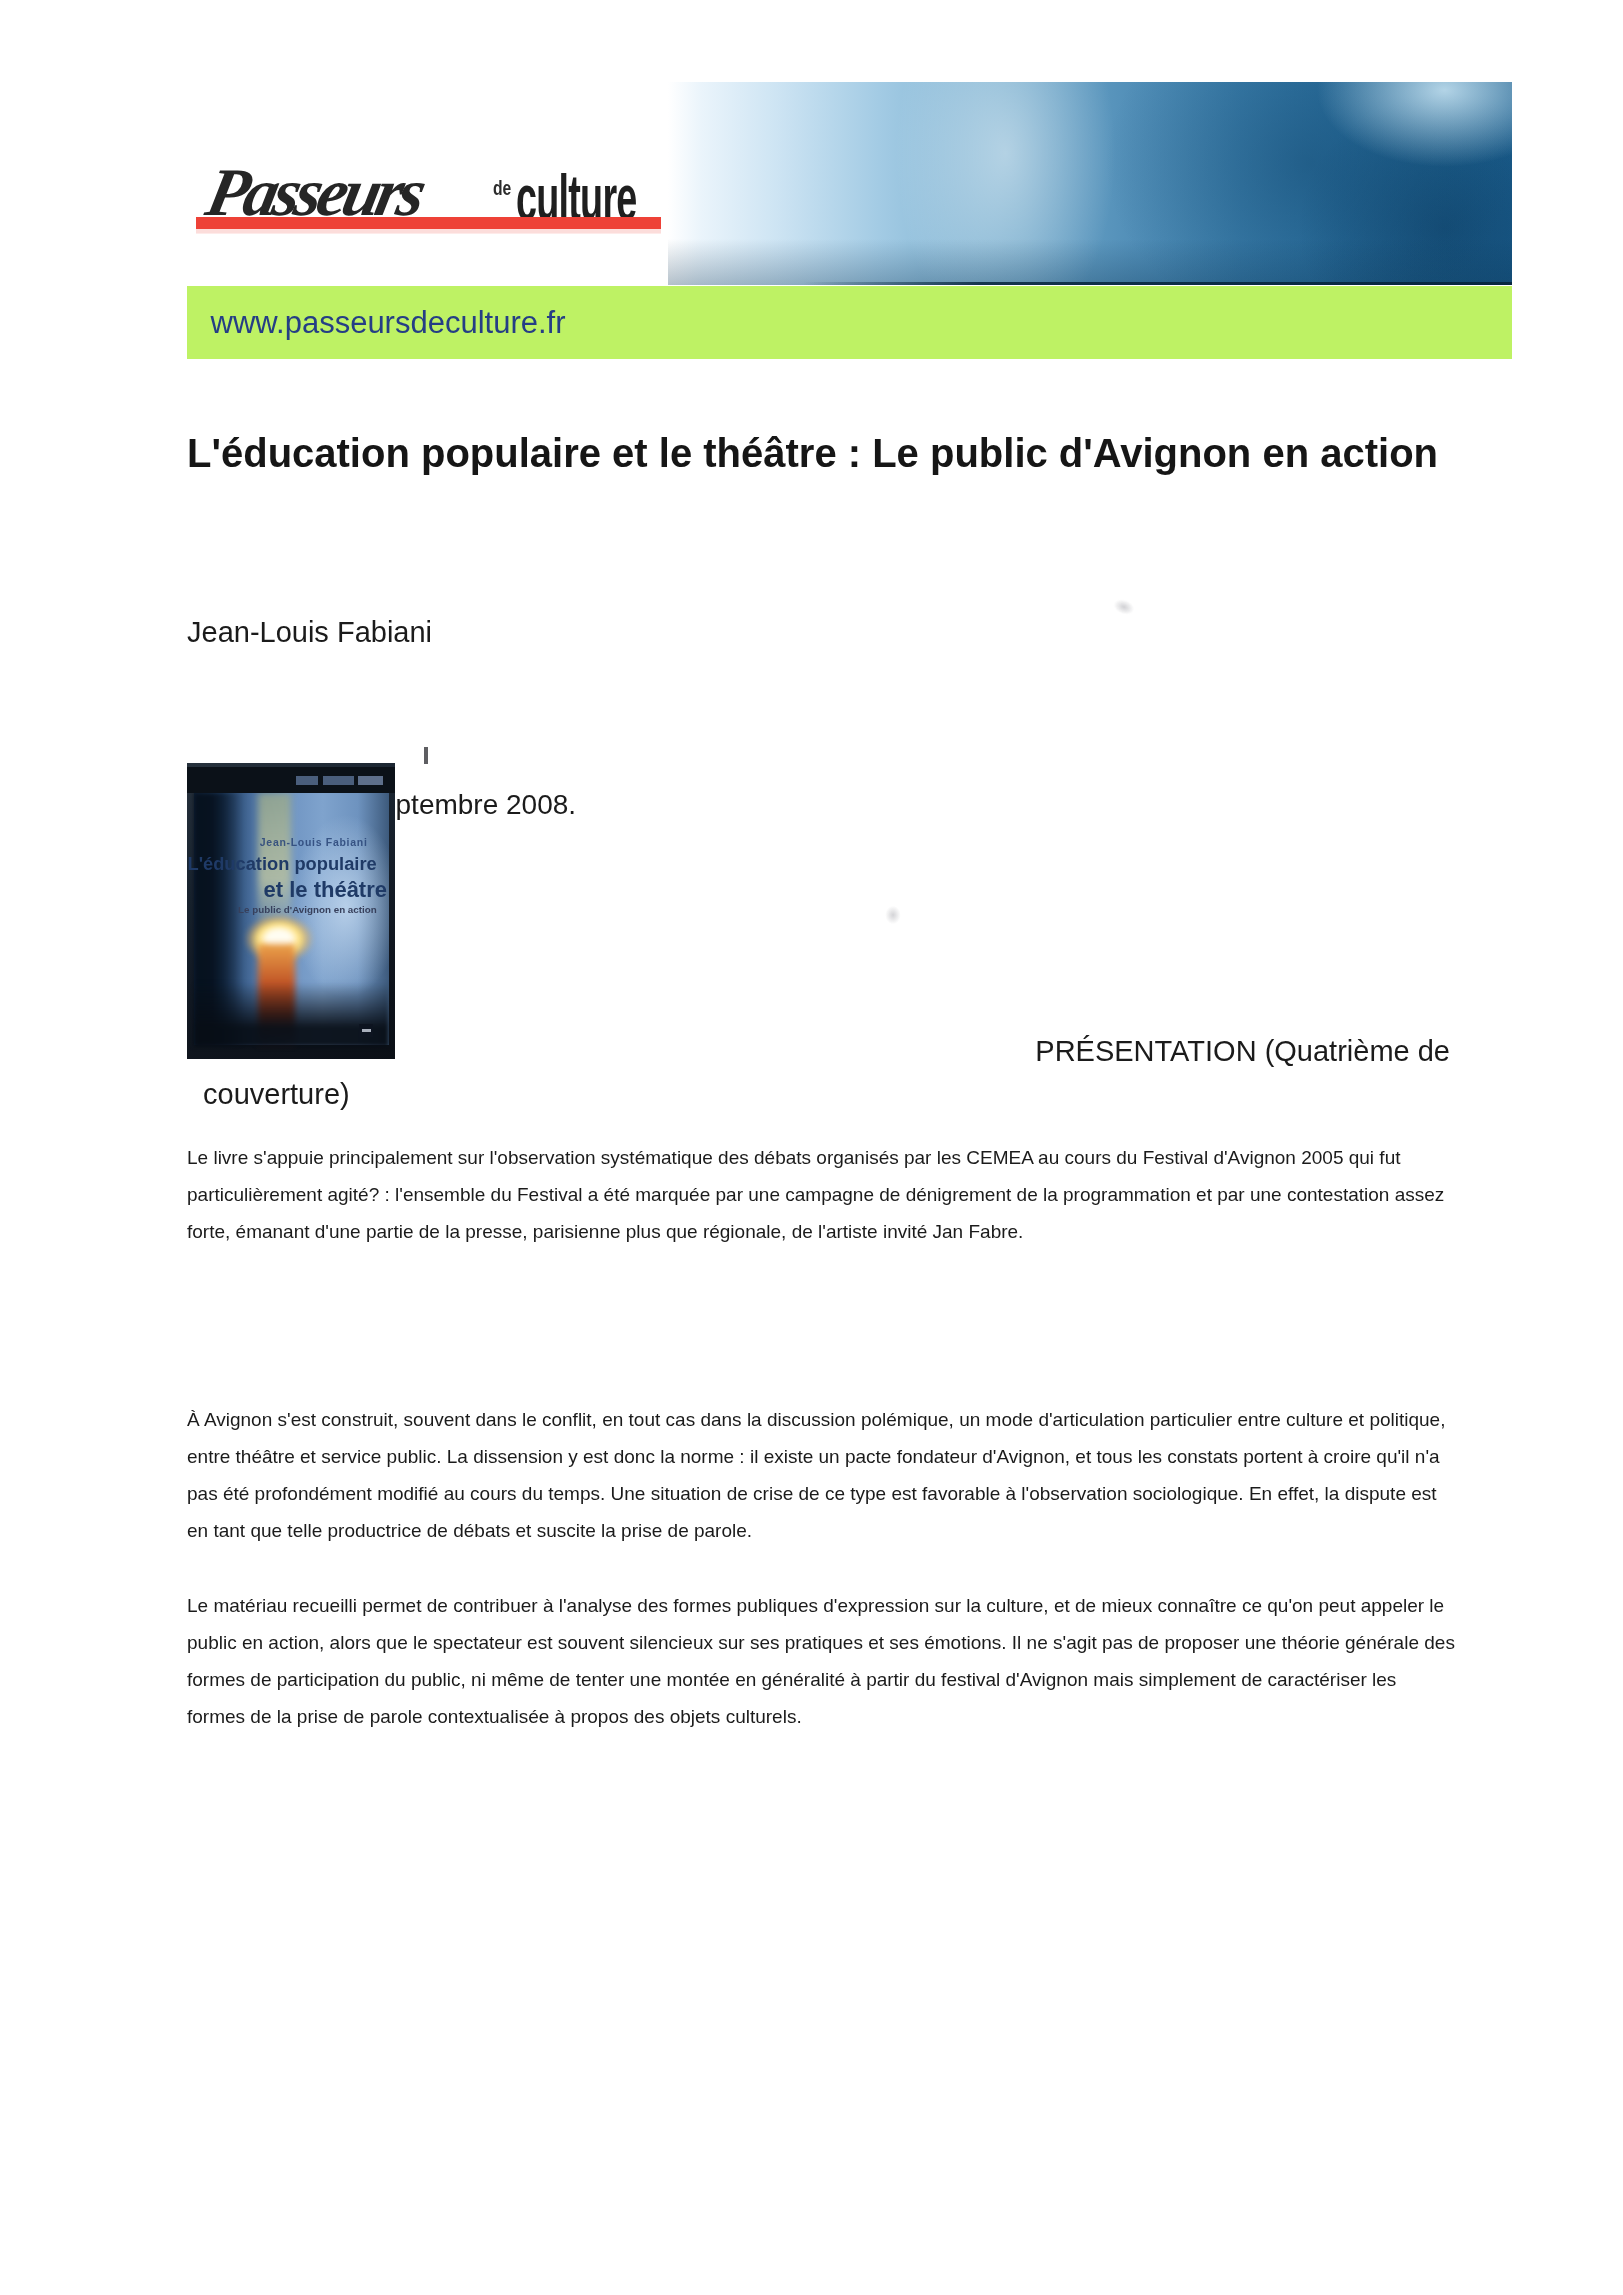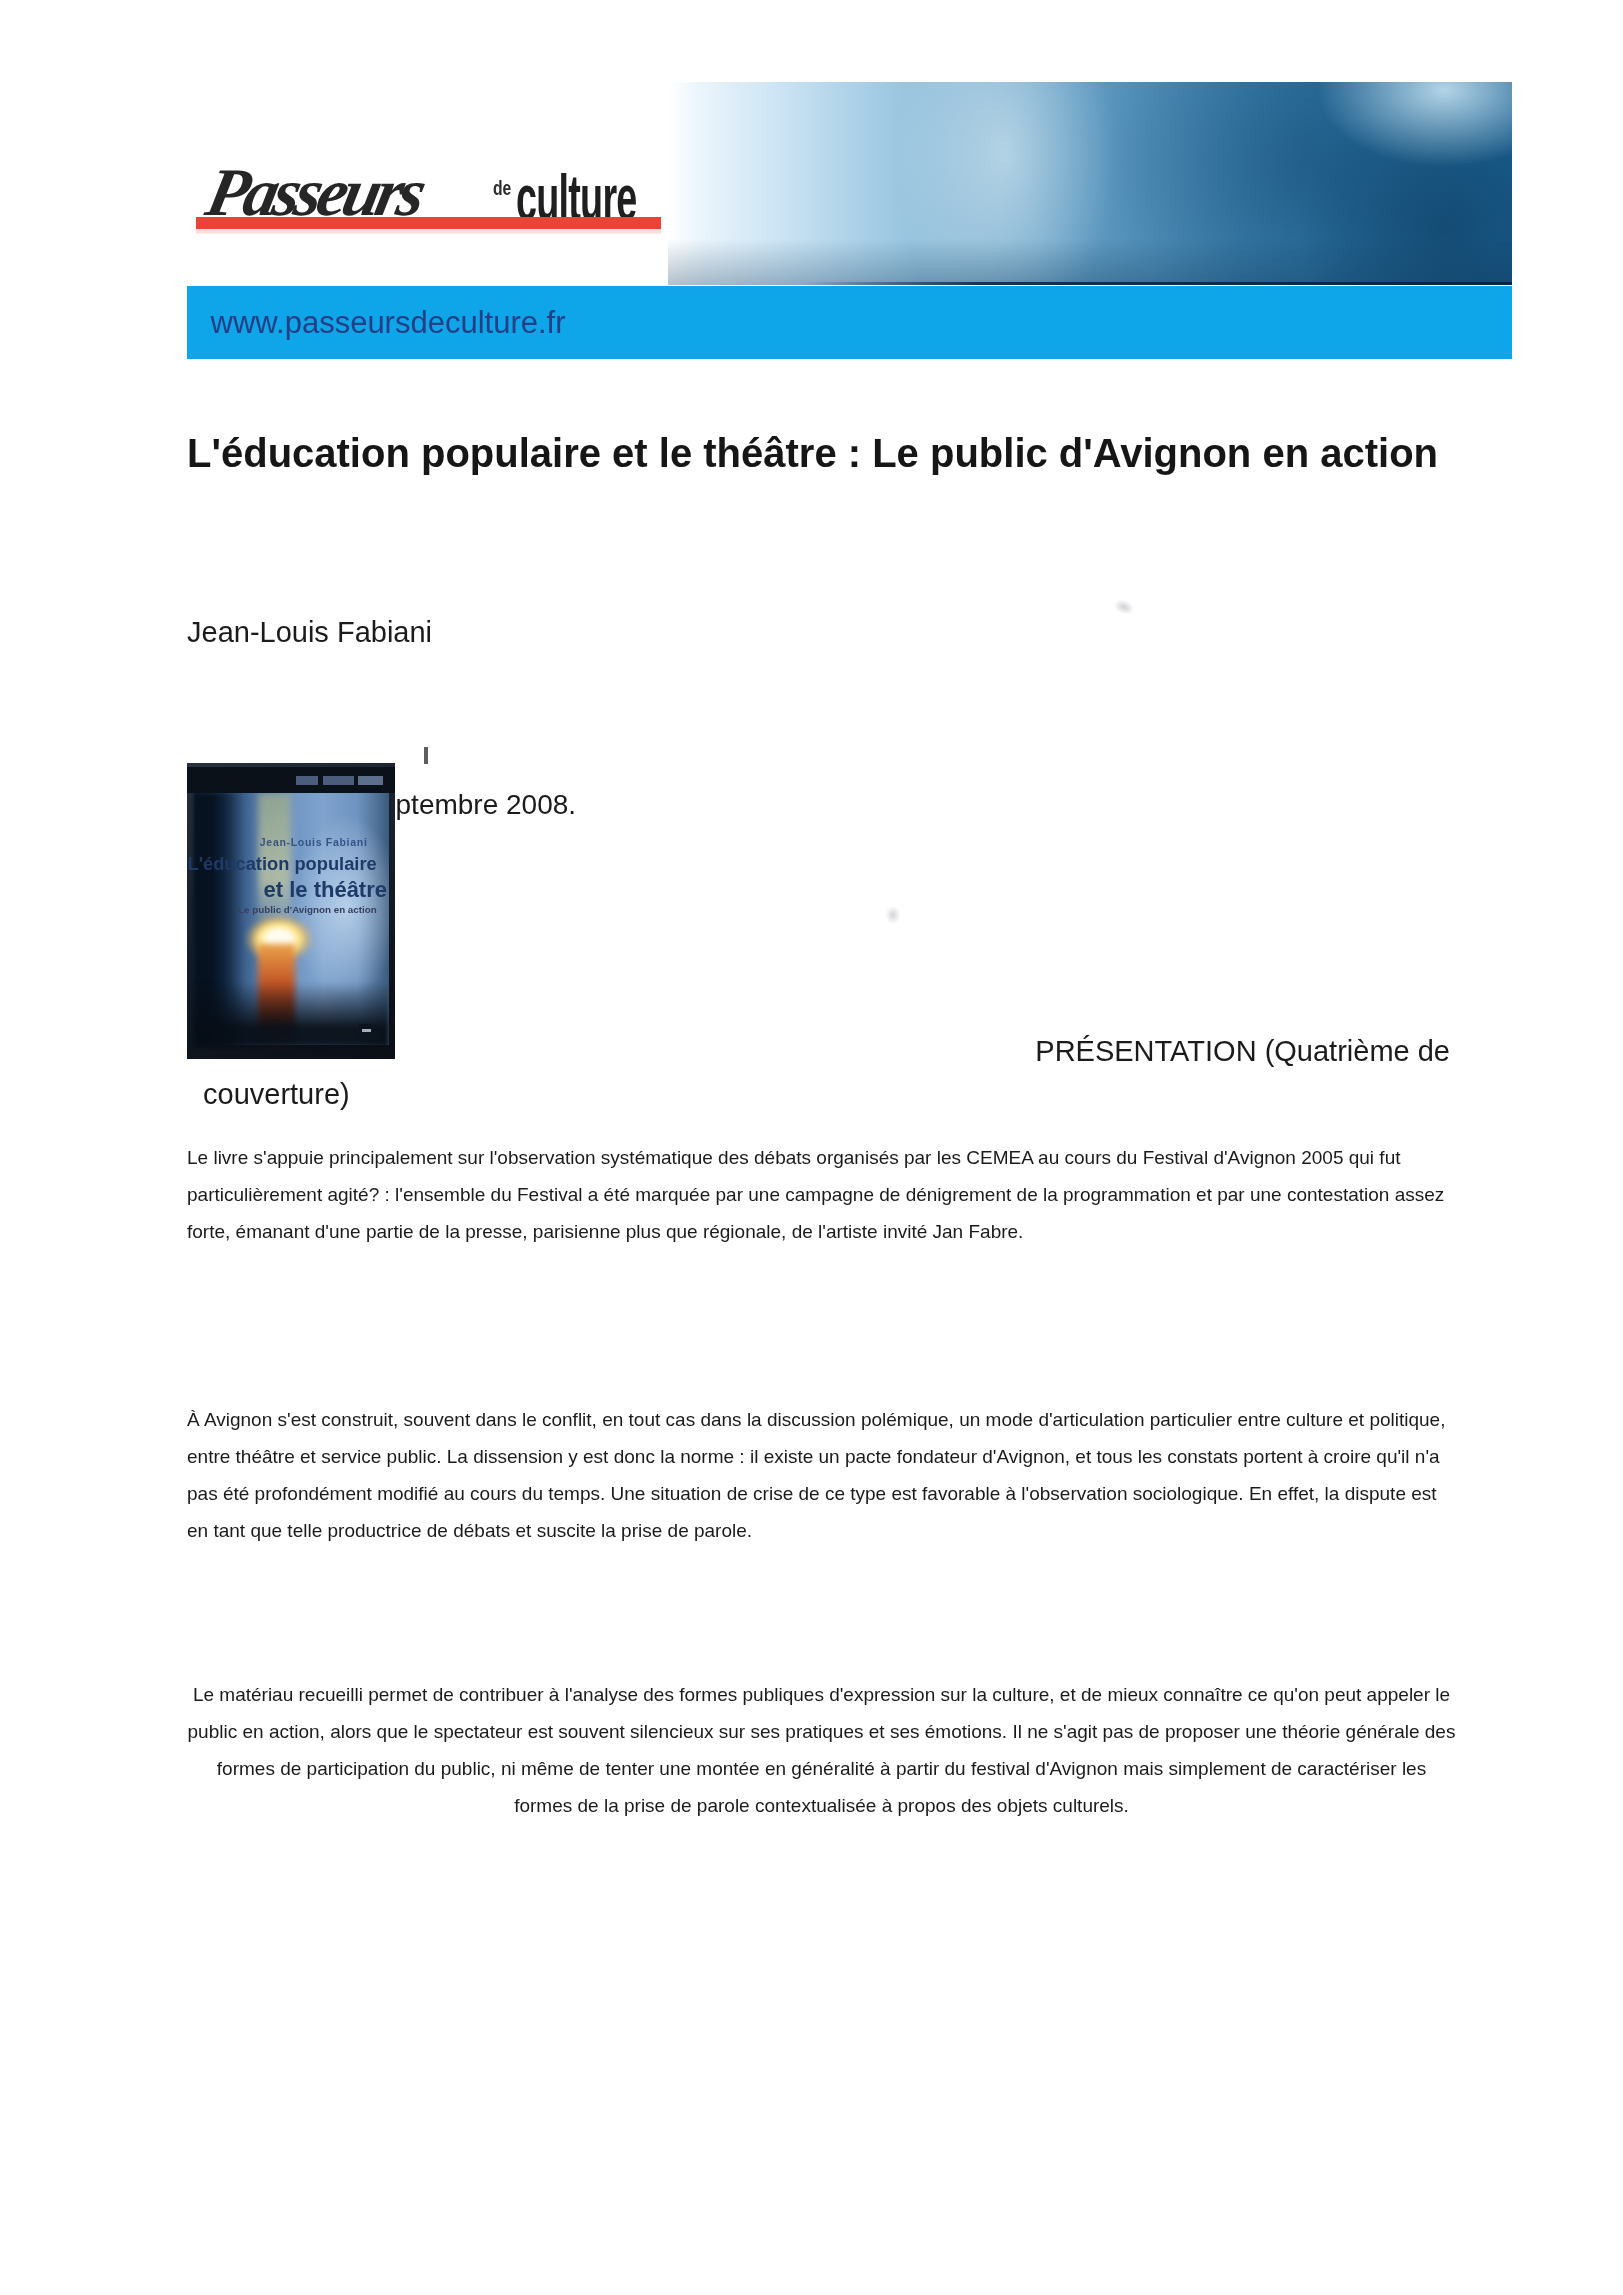--- a/index.html
+++ b/index.html
@@ -58,21 +58,21 @@
     background:linear-gradient(180deg, transparent, rgba(10,50,82,.30));
   }
   .banner-photo::after {
     content:""; position:absolute; right:0; bottom:0; width:84%; height:3.3px;
     background:linear-gradient(90deg, rgba(6,36,60,0), rgba(6,36,60,.85) 25%, rgba(6,36,60,.9));
   }
 
   
   .url-bar {
     position:absolute; left:187px; top:286px; width:1325px; height:73px;
-    background:#0ea5e9;
+    background:#bef264;
   }
   .site-url {
     position:absolute; left:23.6px; top:17.7px;
     font-size:31px; line-height:38px; color:#253e85; letter-spacing:0;
   }
 
   
   .article-title {
     position:absolute; left:187px; top:429px;
     font-size:40px; line-height:48px; color:#161616;
@@ -90,21 +90,21 @@
     font-size:29px; line-height:37px;margin-left:16px;
   }
 
   .body-paragraph {
     position:absolute; left:187px; width:1269px;
     font-size:19px; line-height:37px; color:#1b1b1b;
     text-align:left;
   }
   .p1 { top:1139px; }
   .p2 { top:1401px; }
-  .p3 { top:1676px;text-align:center; }
+  .p3 { top:1587px; }
 
   
   .book-cover {
     position:absolute; left:187px; top:763px; width:208px; height:296px;
     background:linear-gradient(155deg,#27323d 0%, #18222e 35%, #10161f 70%, #0b0f16 100%);
     overflow:hidden;
   }
   .cover-band {
     position:absolute; left:0; top:3.9px; width:100%; height:26px;
     background:#0b1118;

